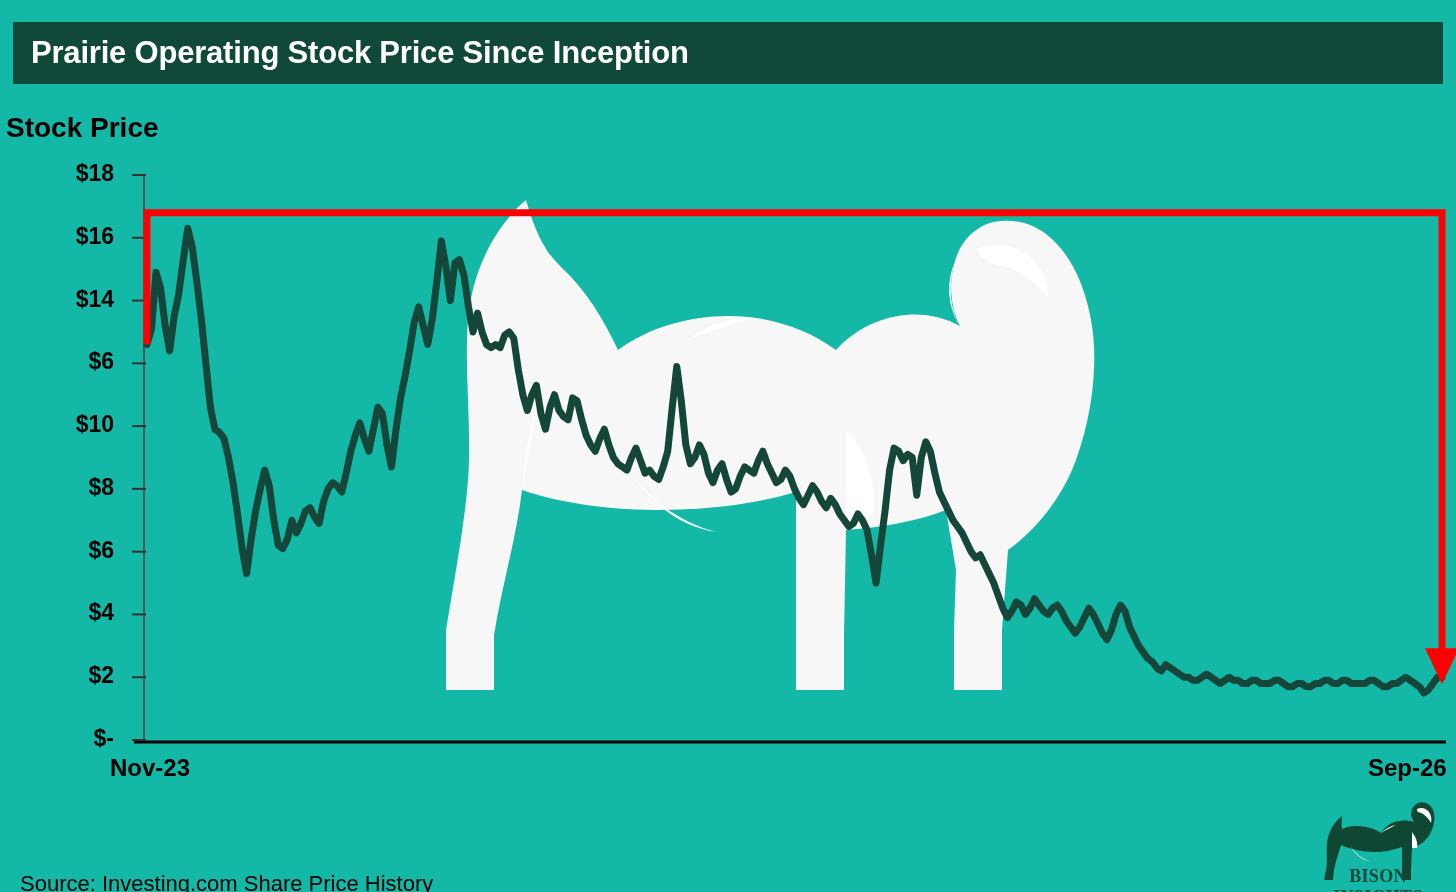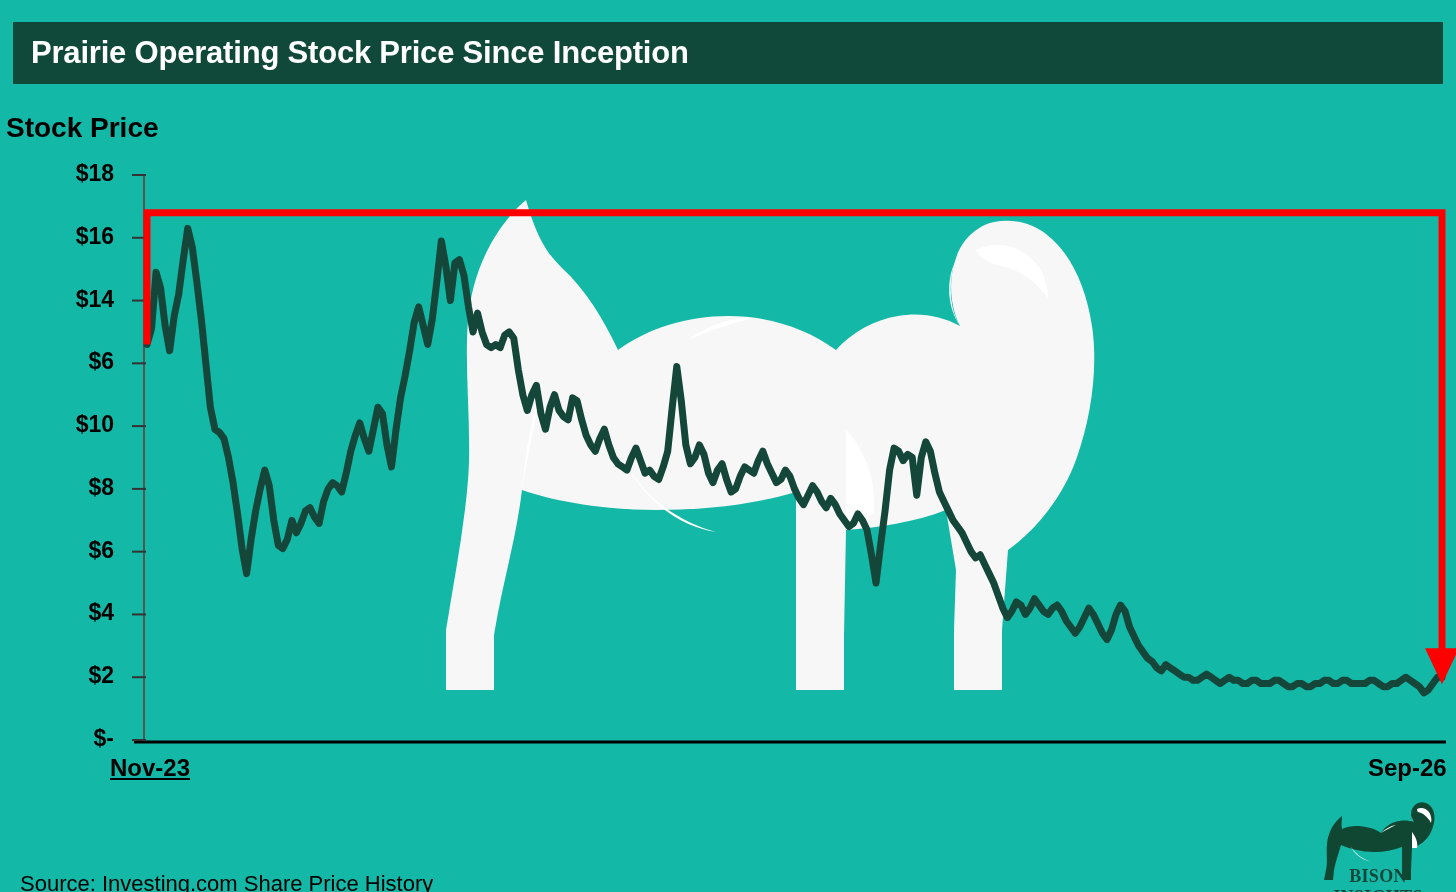--- a/index.html
+++ b/index.html
@@ -83,21 +83,21 @@
   }
 
   
   .xtick {
     position: absolute;
     font-size: 24px;
     font-weight: bold;
     color: #000000;
     white-space: nowrap;
   }
-  .xtick.left { left: 64px; top: 754px; text-decoration: underline; }
+  .xtick.left { left: 64px; top: 754px; }
   .xtick.right { left: 1322px; top: 754px; }
 
   
   .callout-box {
     position: absolute;
     left: 701px;
     top: 175px;
     width: 190px;
     height: 77px;
     background: #FF0000;

